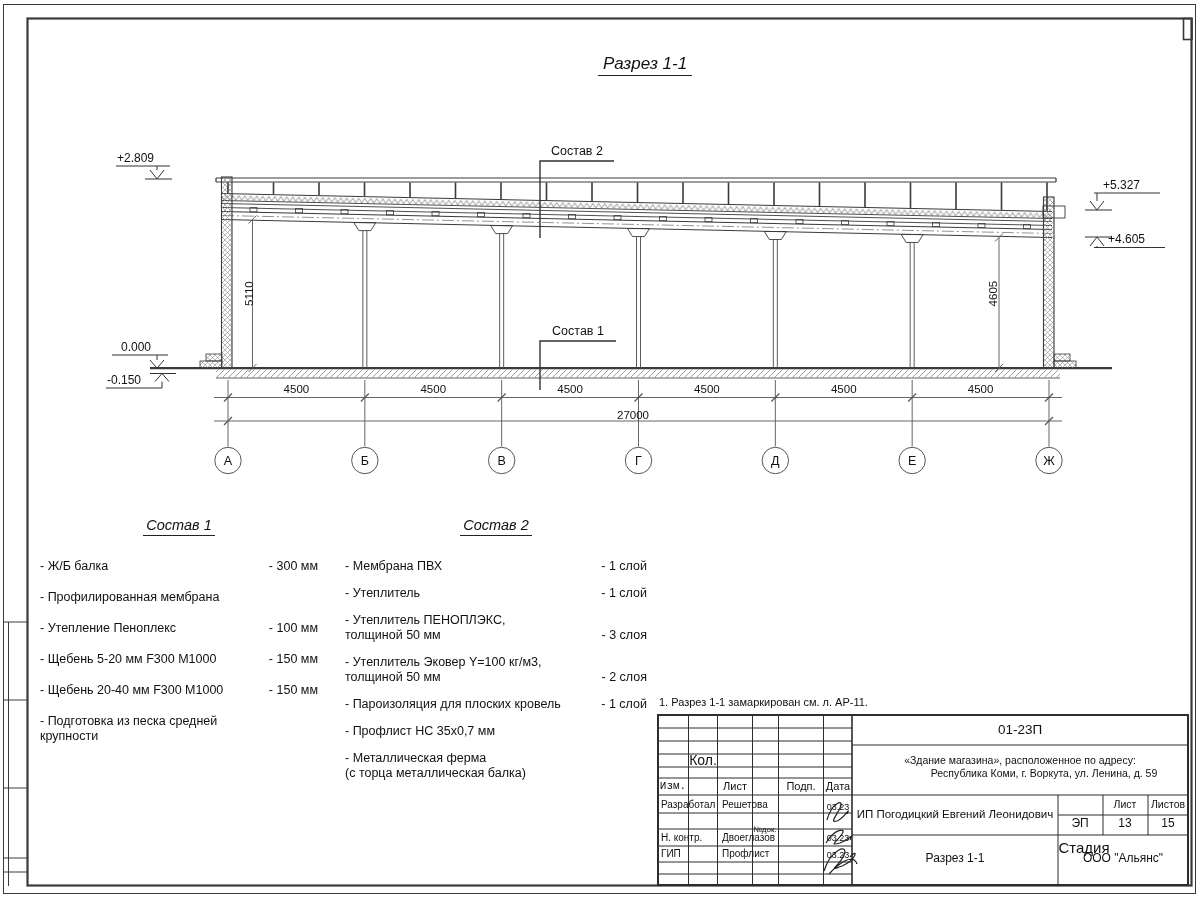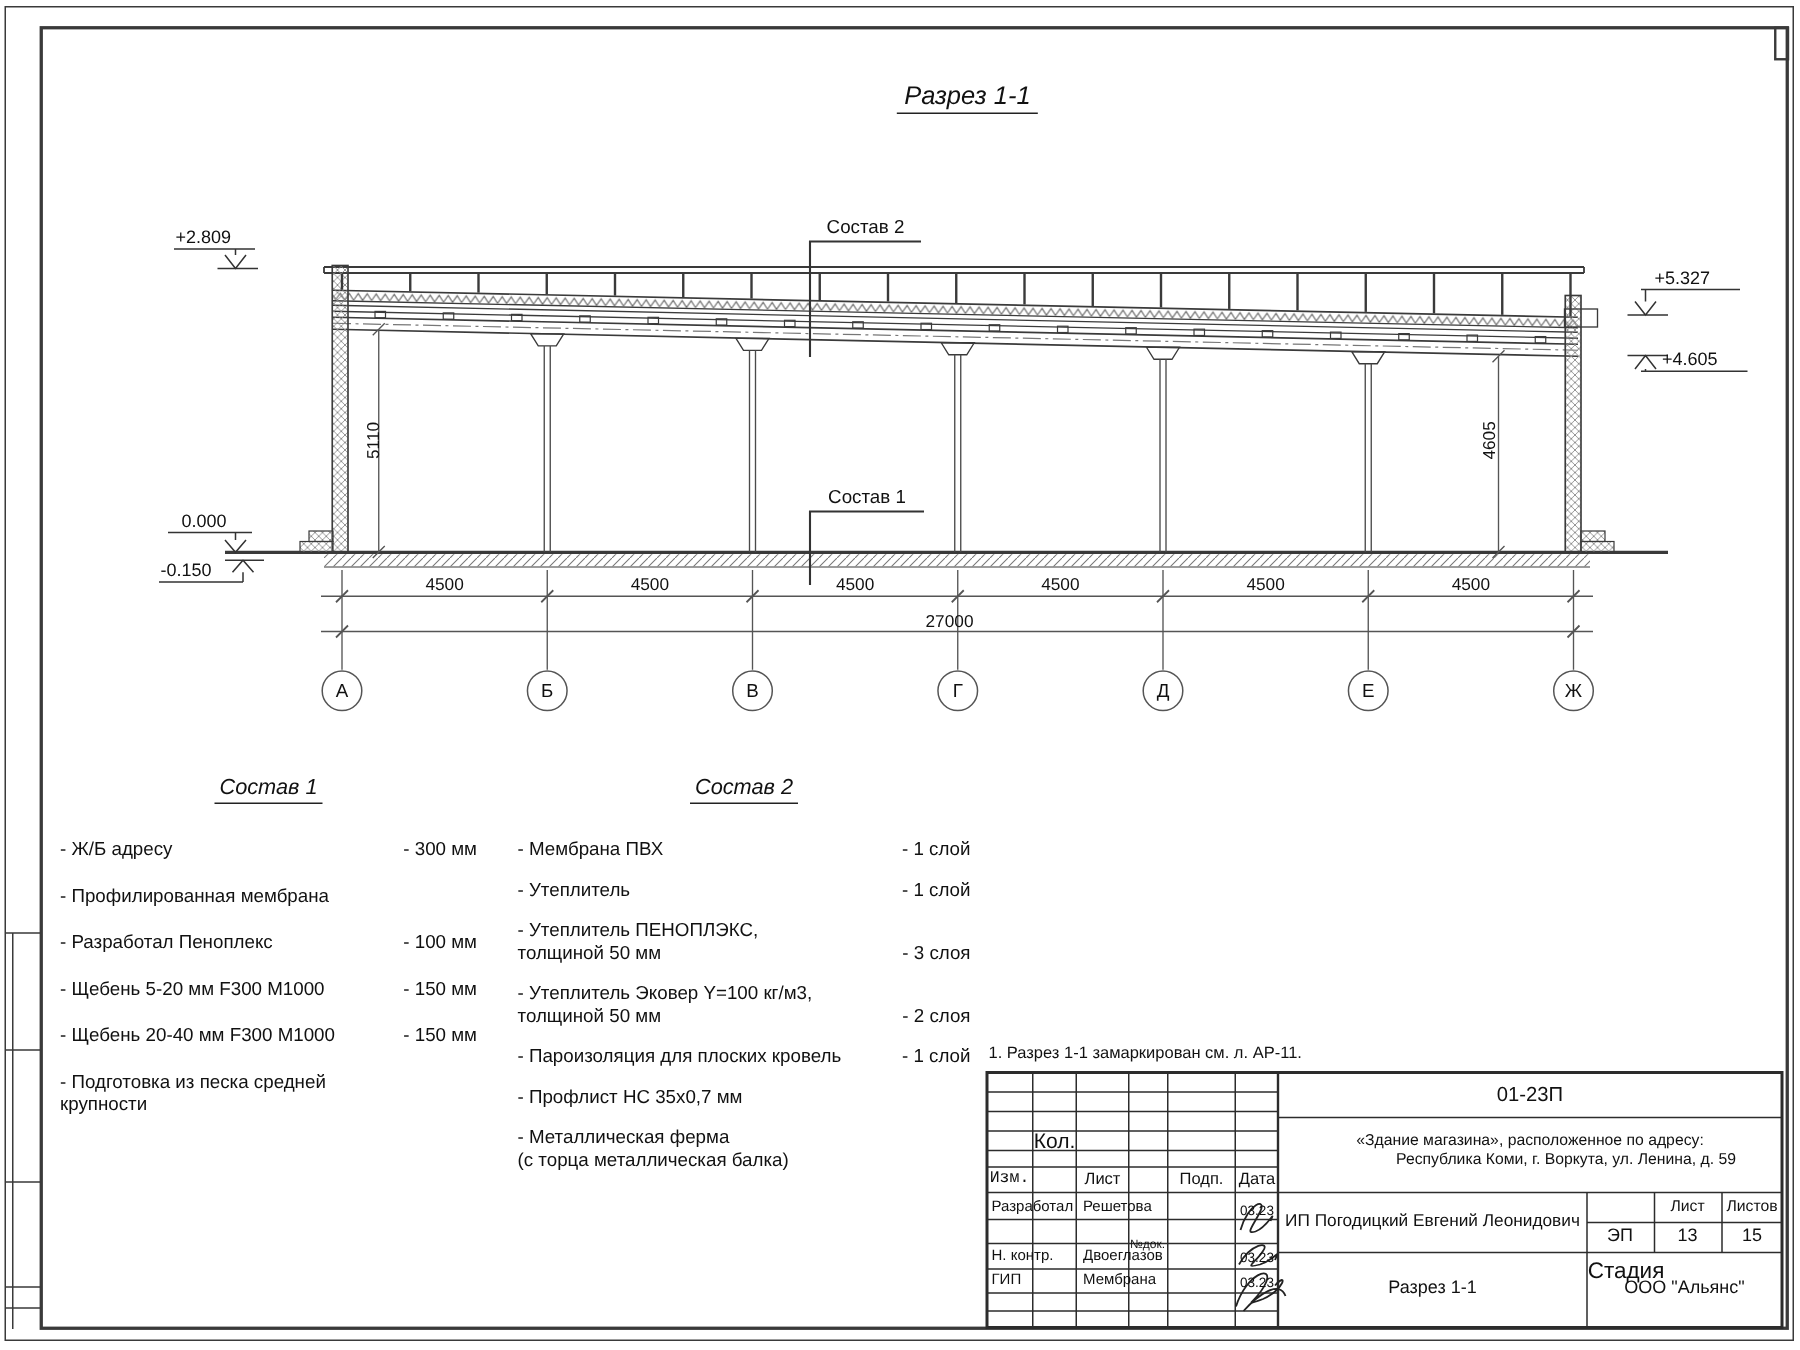--- a/index.html
+++ b/index.html
@@ -222,29 +222,29 @@
   <div class="t" style="left:1108px;top:233px;font-size:12px;">+4.605</div>
 
   <div class="t rot" style="left:228px;top:287px;width:44px;text-align:center;font-size:11.5px;">5110</div>
   <div class="t rot" style="left:972px;top:287px;width:44px;text-align:center;font-size:11.5px;">4605</div>
   <div class="t ctr" style="left:633px;top:409px;font-size:11.5px;">27000</div>
 
   <div class="spec c1" style="left:40px;top:517px;width:278px;">
     <div class="spec-title">
       <span>Состав 1</span></div>
     <div class="spec-row">
-      <span class="nm">- Ж/Б адресу</span>
+      <span class="nm">- Ж/Б балка</span>
       <span class="vl">- 300 мм</span>
       </div>
     <div class="spec-row">
       <span class="nm">- Профилированная мембрана</span>
       <span class="vl"></span>
       </div>
     <div class="spec-row">
-      <span class="nm">- Разработал Пеноплекс</span>
+      <span class="nm">- Утепление Пеноплекс</span>
       <span class="vl">- 100 мм</span>
       </div>
     <div class="spec-row">
       <span class="nm">- Щебень 5-20 мм F300 М1000</span>
       <span class="vl">- 150 мм</span>
       </div>
     <div class="spec-row">
       <span class="nm">- Щебень 20-40 мм F300 М1000</span>
       <span class="vl">- 150 мм</span>
       </div>
@@ -306,21 +306,21 @@
 
   <div class="t" style="left:661px;top:799px;font-size:10px;">Разработал</div>
   <div class="t" style="left:722px;top:799px;font-size:10px;">Решетова</div>
   <div class="t ctr" style="left:838px;top:802px;font-size:9px;">03.23</div>
 
   <div class="t" style="left:661px;top:832px;font-size:10px;">Н. контр.</div>
   <div class="t" style="left:722px;top:832px;font-size:10px;">Двоеглазов</div>
   <div class="t ctr" style="left:838px;top:833px;font-size:9px;">03.23</div>
 
   <div class="t" style="left:661px;top:848px;font-size:10px;">ГИП</div>
-  <div class="t" style="left:722px;top:848px;font-size:10px;">Мембрана</div>
+  <div class="t" style="left:722px;top:848px;font-size:10px;">Профлист</div>
   <div class="t ctr" style="left:838px;top:850px;font-size:9px;">03.23</div>
 
   <div class="t ctr" style="left:955px;top:808px;font-size:11.5px;">ИП Погодицкий Евгений Леонидович</div>
   <div class="t ctr" style="left:955px;top:852px;font-size:12px;">Разрез 1-1</div>
   <div class="t ctr" style="left:1123px;top:852px;font-size:12px;">ООО "Альянс"</div>
 
   <div class="t ctr" style="left:1084px;top:798px;font-size:15px;margin-top:41px;">Стадия</div>
   <div class="t ctr" style="left:1125px;top:798px;font-size:10.5px;">Лист</div>
   <div class="t ctr" style="left:1168px;top:798px;font-size:10.5px;">Листов</div>
   <div class="t ctr" style="left:1080px;top:817px;font-size:12px;">ЭП</div>

